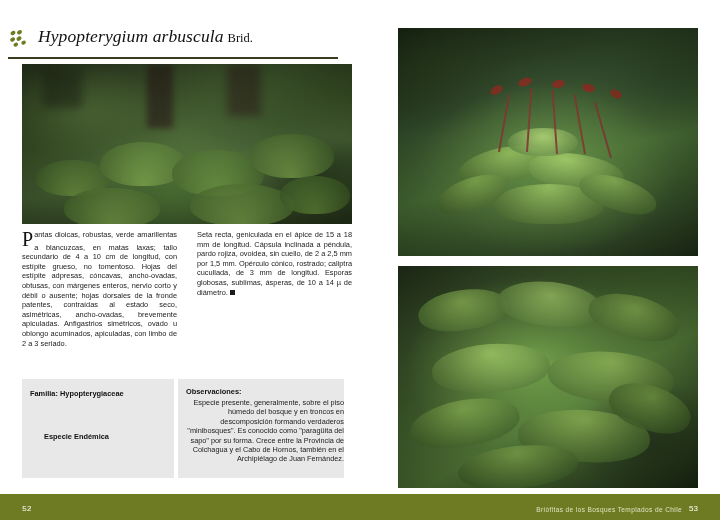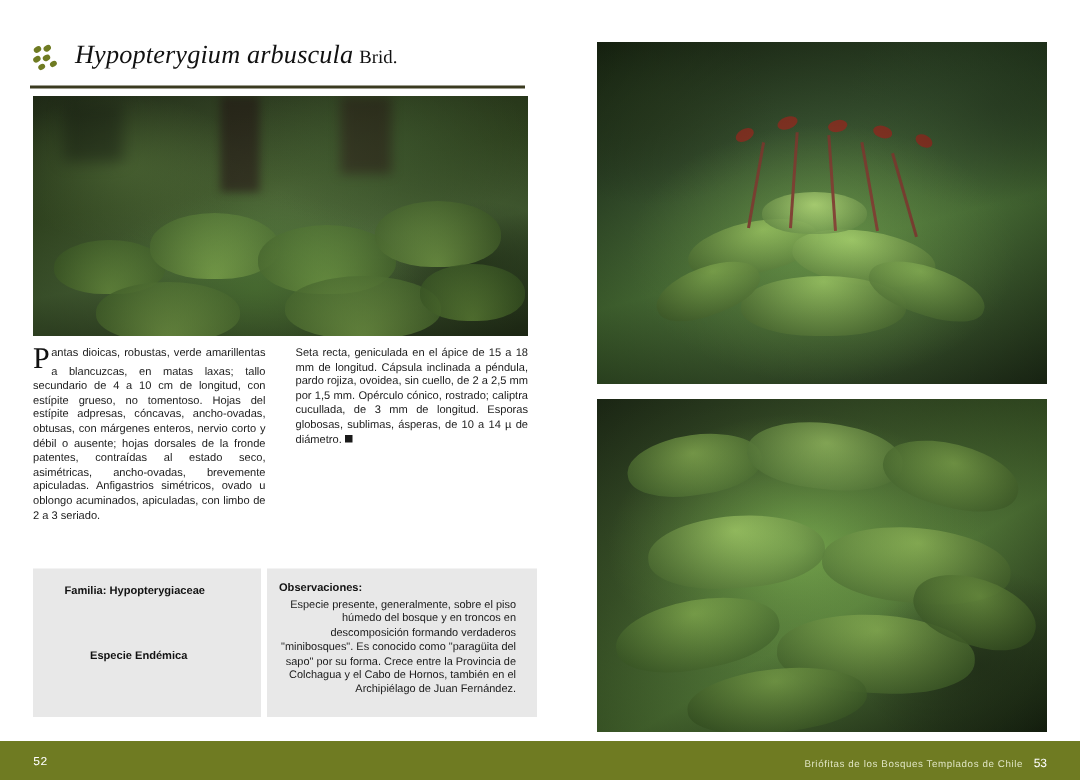--- a/index.html
+++ b/index.html
@@ -23,21 +23,21 @@
   
   .left-page {
     position: absolute;
     left: 0; top: 0;
     width: 376px;
     height: 520px;
   }
 
   .header {
     position: absolute;
-    left: 20px;
+    left: 8px;
     top: 24px;
     width: 330px;
     height: 34px;
   }
   .header-rule {
     position: absolute;
     left: 0;
     top: 33px;
     width: 330px;
     height: 1.5px;
@@ -136,38 +136,38 @@
   .info-left {
     position: absolute;
     left: 0; top: 0;
     width: 152px;
     height: 99px;
     background: #e8e8e8;
   }
   .info-right {
     position: absolute;
     left: 156px; top: 0;
-    width: 180px;
+    width: 166px;
     height: 99px;
     background: #e8e8e8;
   }
   .info-label {
     font-family: "Liberation Sans", sans-serif;
     font-size: 7.4px;
     font-weight: bold;
     color: #111111;
   }
   .fam-line {
     position: absolute;
-    left: 21px;
+    left: 8px;
     top: 10px;
   }
   .end-line {
     position: absolute;
-    left: 38px;
+    left: 22px;
     top: 53px;
   }
   .obs-title {
     position: absolute;
     left: 8px;
     top: 8px;
   }
   .obs-text {
     position: absolute;
     left: 8px;

